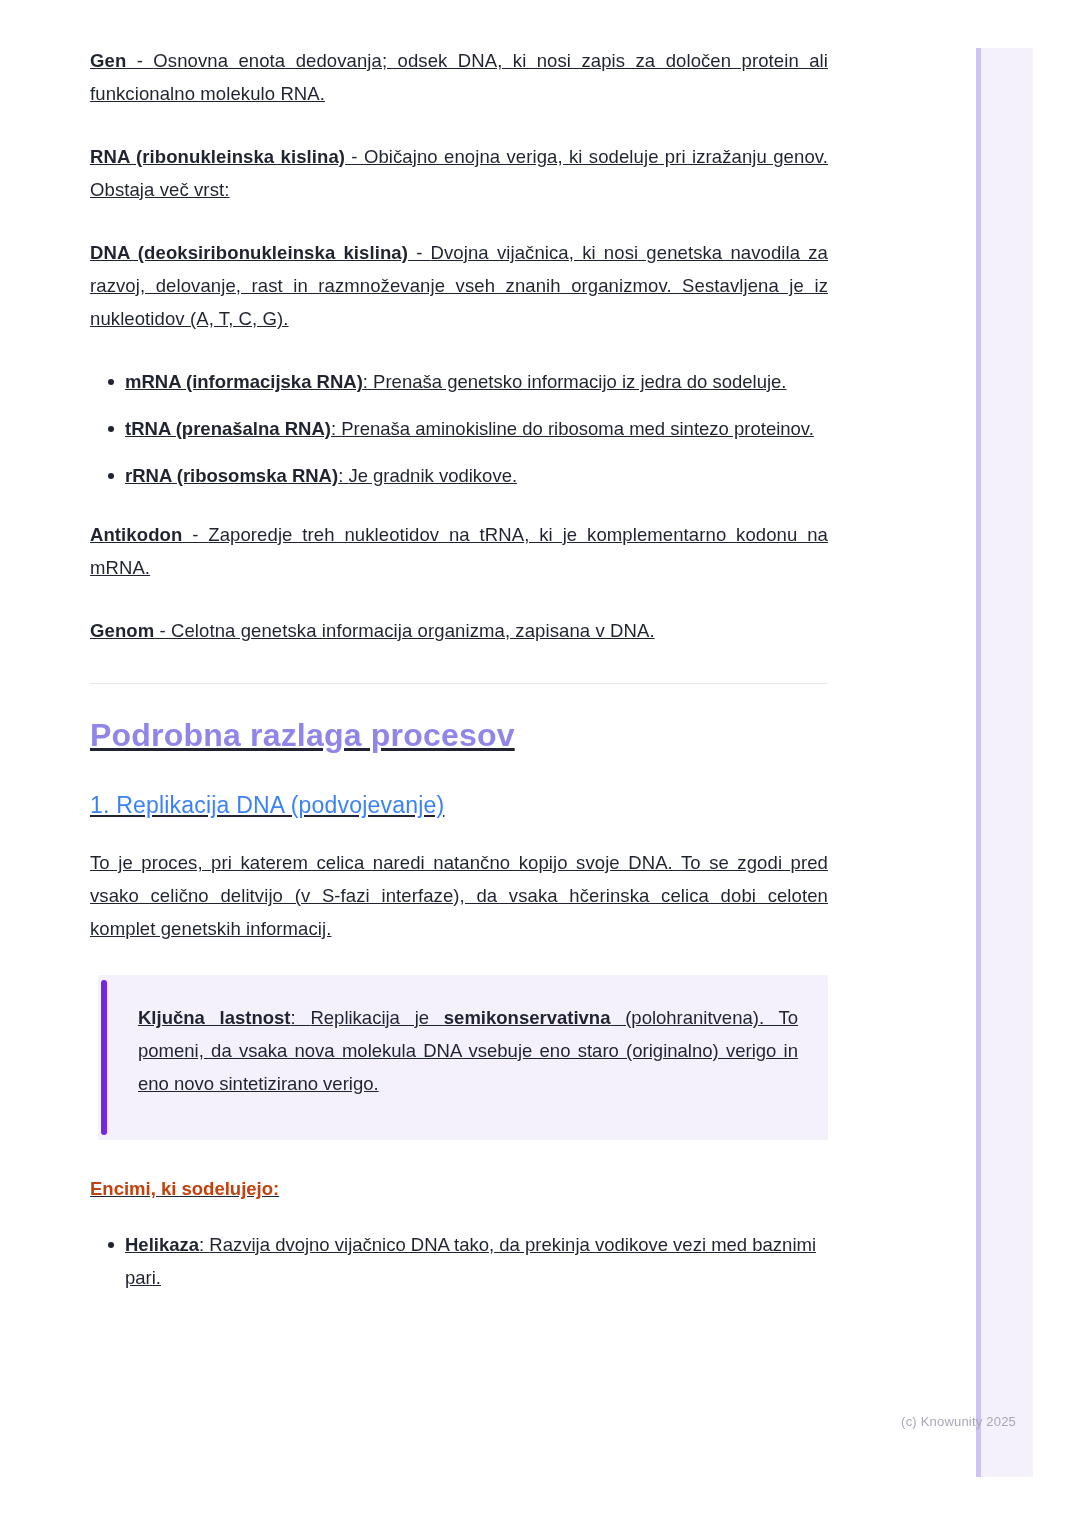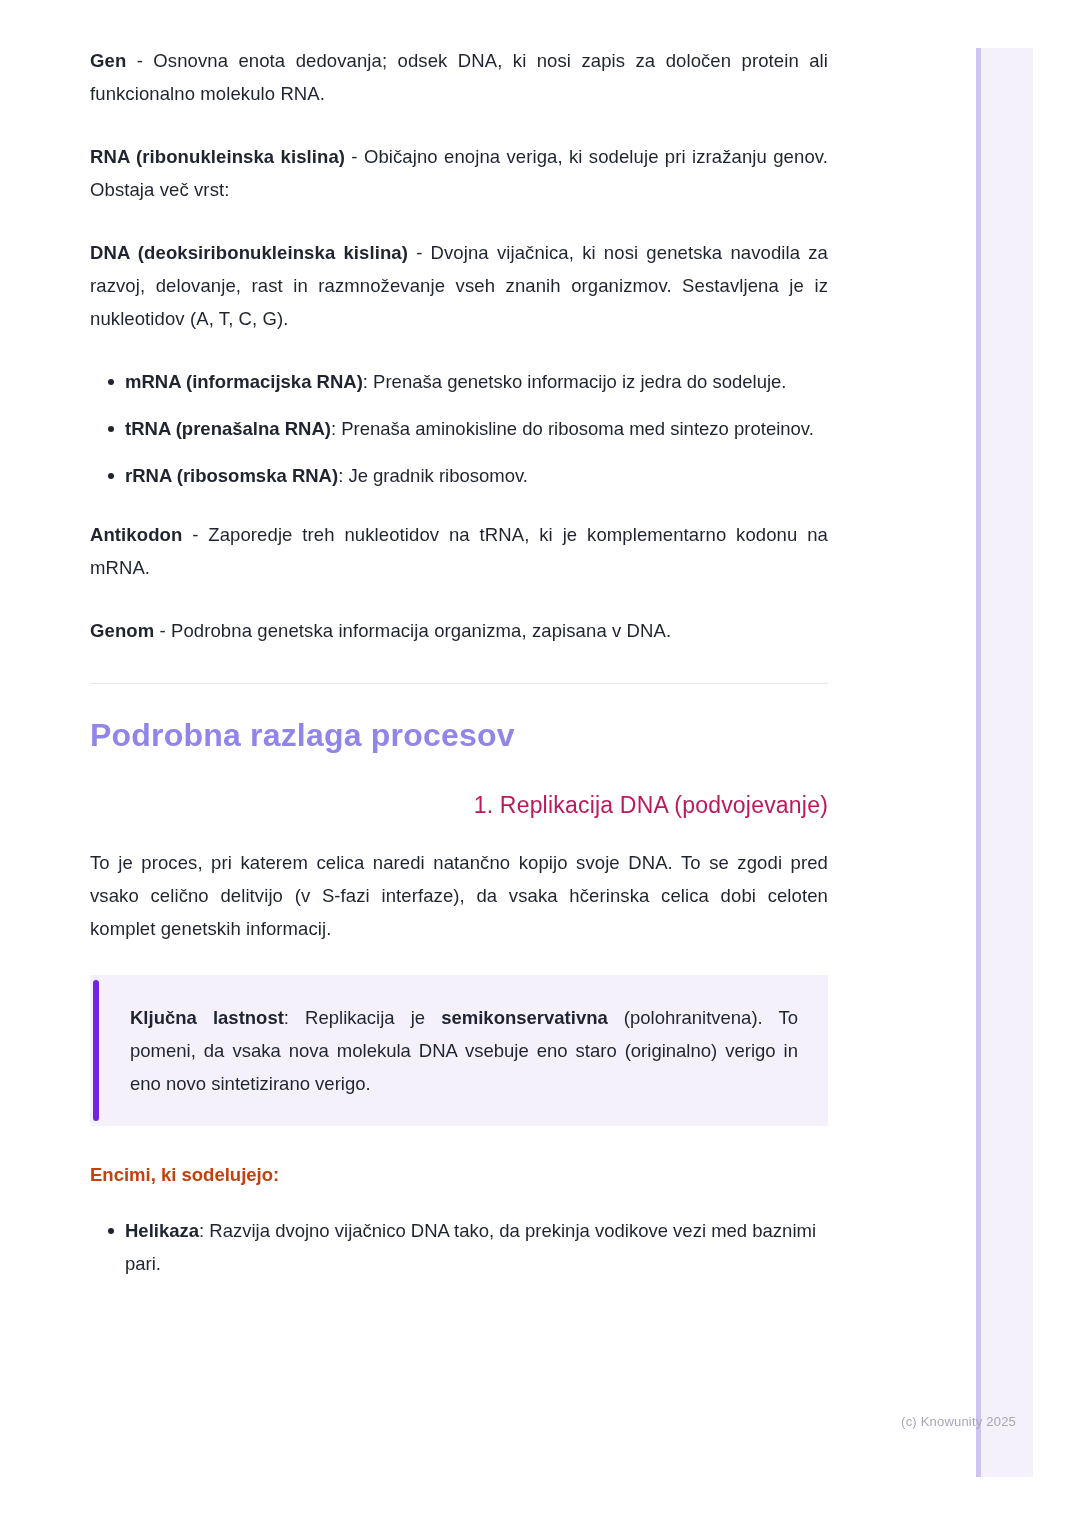--- a/index.html
+++ b/index.html
@@ -35,20 +35,21 @@
   }
 
   .page {
     position: absolute;
     left: 0;
     top: 0;
     width: 918px;
     height: 1528px;
     box-sizing: border-box;
     padding: 44px 90px 0 90px;
+    text-decoration: underline;
   }
 
   p.body-text {
     margin: 0 0 30px 0;
     font-size: 18.5px;
     line-height: 33px;
     text-align: justify;
     color: #1f2430;
     letter-spacing: 0.1px;
   }
@@ -94,30 +95,29 @@
     font-weight: bold;
     color: #9086ea;
     letter-spacing: 0.2px;
   }
 
   h3.sub-heading {
     margin: 12px 0 26px 0;
     font-size: 23px;
     line-height: 30px;
     font-weight: normal;
-    color: #be185d;
+    color: #3b82f6;
     letter-spacing: 0.2px;
-    text-align: right;
   }
 
   .callout {
     position: relative;
     background: #f4f1fb;
-    padding: 26px 30px 26px 40px;
-    margin: 0 0 34px 0;
+    padding: 26px 30px 40px 40px;
+    margin: 0 0 34px 8px;
     border-radius: 2px;
   }
   .callout-bar {
     position: absolute;
     left: 3px;
     top: 5px;
     bottom: 5px;
     width: 6px;
     border-radius: 3px;
     background: #7326dd;
@@ -159,27 +159,27 @@
 
   <p class="body-text"><span class="b">Gen</span><span> - </span><span>Osnovna enota dedovanja; odsek DNA, ki nosi zapis za določen protein ali funkcionalno molekulo RNA.</span></p>
 
   <p class="body-text"><span class="b">RNA (ribonukleinska kislina)</span><span> - </span><span>Običajno enojna veriga, ki sodeluje pri izražanju genov. Obstaja več vrst:</span></p>
 
   <p class="body-text"><span class="b">DNA (deoksiribonukleinska kislina)</span><span> - </span><span>Dvojna vijačnica, ki nosi genetska navodila za razvoj, delovanje, rast in razmnoževanje vseh znanih organizmov. Sestavljena je iz nukleotidov (A, T, C, G).</span></p>
 
   <ul class="bullets">
     <li><span class="b">mRNA (informacijska RNA)</span><span>: </span><span>Prenaša genetsko informacijo iz jedra do sodeluje.</span></li>
     <li><span class="b">tRNA (prenašalna RNA)</span><span>: </span><span>Prenaša aminokisline do ribosoma med sintezo proteinov.</span></li>
-    <li><span class="b">rRNA (ribosomska RNA)</span><span>: </span><span>Je gradnik ribosomov.</span></li>
+    <li><span class="b">rRNA (ribosomska RNA)</span><span>: </span><span>Je gradnik vodikove.</span></li>
   </ul>
 
 
   <p class="body-text"><span class="b">Antikodon</span><span> - </span><span>Zaporedje treh nukleotidov na tRNA, ki je komplementarno kodonu na mRNA.</span></p>
 
-  <p class="body-text"><span class="b">Genom</span><span> - </span><span>Podrobna genetska informacija organizma, zapisana v DNA.</span></p>
+  <p class="body-text"><span class="b">Genom</span><span> - </span><span>Celotna genetska informacija organizma, zapisana v DNA.</span></p>
 
   <hr class="divider">
 
   <h2 class="section-heading">Podrobna razlaga procesov</h2>
 
   <h3 class="sub-heading">1. Replikacija DNA (podvojevanje)</h3>
 
   <p class="body-text">To je proces, pri katerem celica naredi natančno kopijo svoje DNA. To se zgodi pred vsako celično delitvijo (v S-fazi interfaze), da vsaka hčerinska celica dobi celoten komplet genetskih informacij.</p>
 
   <div class="callout">

